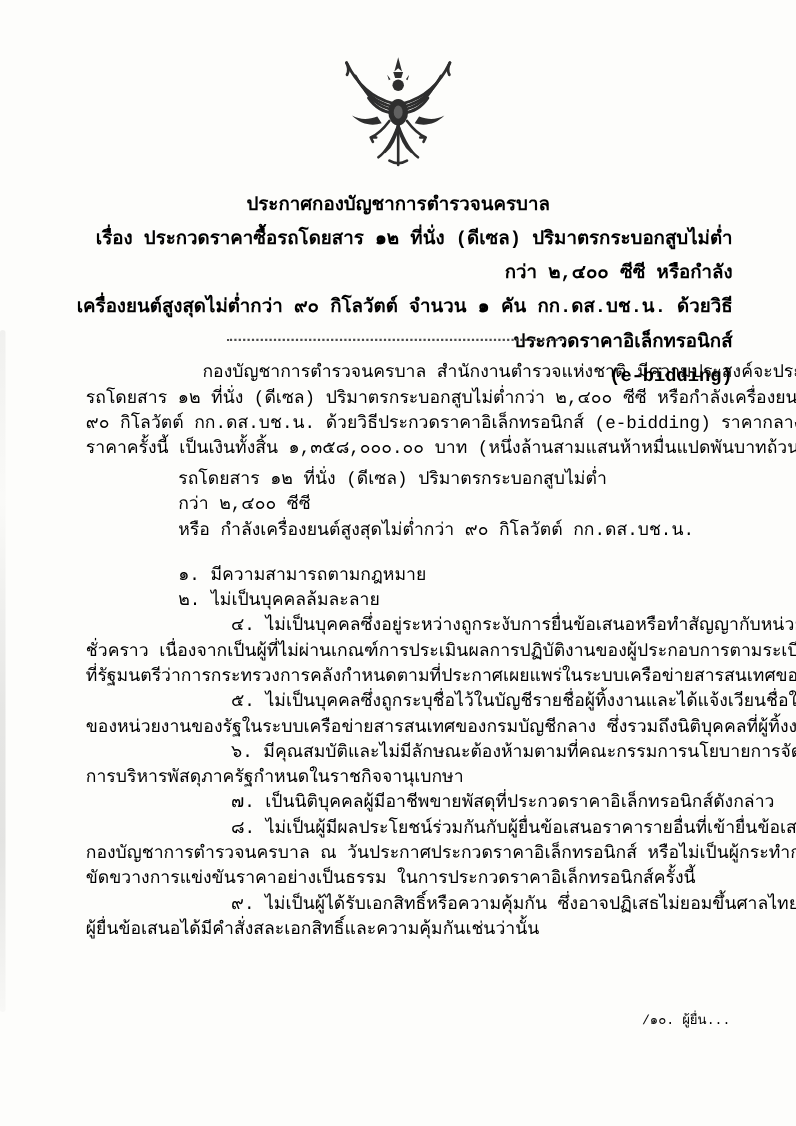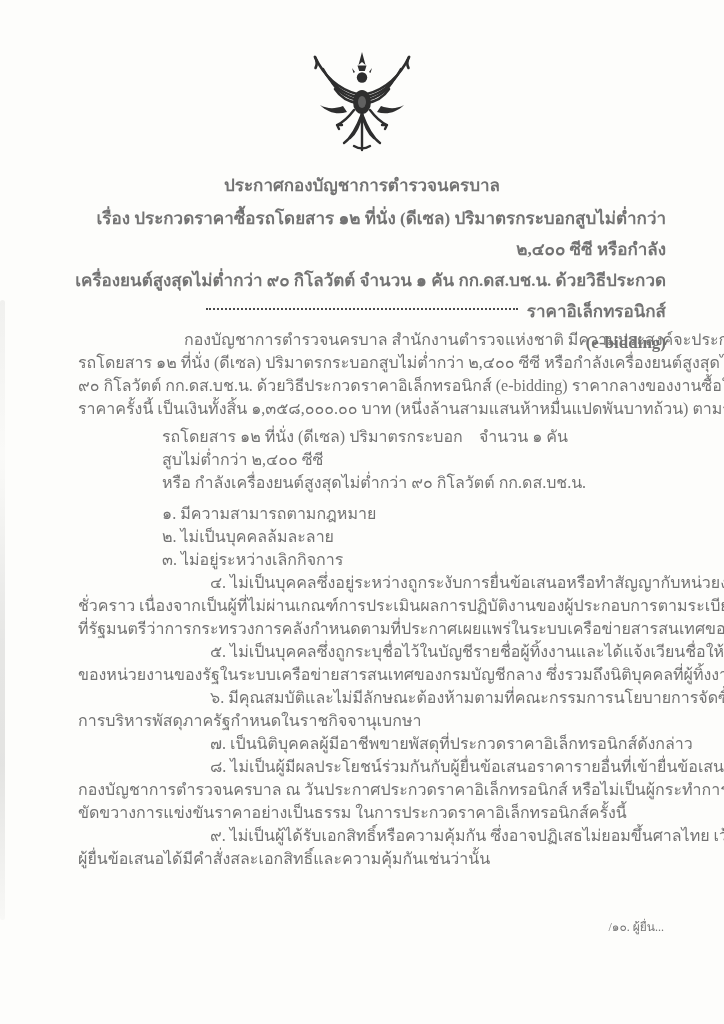--- a/index.html
+++ b/index.html
@@ -1,20 +1,20 @@
 <!DOCTYPE html>
 <html><head>
 <meta charset="utf-8">
 <style>
   html,body { margin:0; padding:0; background:#fbfbf9; }
   .page {
     position:relative; width:724px; height:1024px;
     background:#fdfdfb; overflow:hidden;
-    font-family:Liberation Serif, serif;
-    color:#737373;
+    font-family:Liberation Mono, monospace;
+    color:#000000;
   }
   
   .emblem { position:absolute; top:50px; left:50%; transform:translateX(-50%); width:122px; height:118px; }
   .doc-title {
     position:absolute; top:171px; left:0; width:100%;
     text-align:center; font-weight:bold; font-size:17px;
   }
   .subject {
     position:absolute; top:203px; left:62px; right:58px;
     text-align:right; font-weight:bold; font-size:17px; line-height:31px;
@@ -25,21 +25,21 @@
   }
   
   .body { position:absolute; top:328px; left:78px; width:570px; font-size:16px; }
   .ln { line-height:23px; white-space:nowrap; }
   .indent-para { padding-left:106px; }
   .indent-tab  { padding-left:84px;  }
   .indent-item { padding-left:132px; }
   .spec-row { display:flex; justify-content:space-between; width:490px; padding-left:84px; box-sizing:border-box; line-height:23px; margin-top:5px; }
   .spec-row .qty { white-space:nowrap; }
   .qual-heading { margin-top:1px; }
-  .qual-list { margin-top:8px; }
+  .qual-list { margin-top:18px; }
   
   .page-next { position:absolute; top:917px; right:60px; font-size:12px; }
   
   .scan-edge {
     position:absolute; left:0; top:300px; width:5px; height:620px; border-radius:3px;
     background:linear-gradient(to bottom, rgba(0,0,0,0.05), rgba(0,0,0,0.01) 25%, rgba(0,0,0,0.09) 55%, rgba(0,0,0,0.10) 75%, rgba(0,0,0,0.02));
   }
   .garuda-stroke { stroke:#2e2e2e; fill:none; stroke-linecap:round; }
 </style>
 </head>
@@ -108,29 +108,27 @@
 
   <div class="body">
 
     <div class="ln indent-para">กองบัญชาการตำรวจนครบาล สำนักงานตำรวจแห่งชาติ มีความประสงค์จะประกวดราคาซื้อ</div>
     <div class="ln">รถโดยสาร ๑๒ ที่นั่ง (ดีเซล) ปริมาตรกระบอกสูบไม่ต่ำกว่า ๒,๔๐๐ ซีซี หรือกำลังเครื่องยนต์สูงสุดไม่ต่ำกว่า</div>
     <div class="ln">๙๐ กิโลวัตต์ กก.ดส.บช.น. ด้วยวิธีประกวดราคาอิเล็กทรอนิกส์ (e-bidding) ราคากลางของงานซื้อในการประกวด</div>
     <div class="ln">ราคาครั้งนี้ เป็นเงินทั้งสิ้น ๑,๓๕๘,๐๐๐.๐๐ บาท (หนึ่งล้านสามแสนห้าหมื่นแปดพันบาทถ้วน) ตามรายการ ดังนี้</div>
 
     <div class="spec-row">
       <span>รถโดยสาร ๑๒ ที่นั่ง (ดีเซล) ปริมาตรกระบอกสูบไม่ต่ำกว่า ๒,๔๐๐ ซีซี</span>
-      <span class="qty">จำนวน ๑ คัน</span>
     </div>
     <div class="ln indent-tab">หรือ กำลังเครื่องยนต์สูงสุดไม่ต่ำกว่า ๙๐ กิโลวัตต์ กก.ดส.บช.น.</div>
 
 
     <div class="qual-list">
       <div class="ln indent-tab">๑. มีความสามารถตามกฎหมาย</div>
       <div class="ln indent-tab">๒. ไม่เป็นบุคคลล้มละลาย</div>
-      <div class="ln indent-tab">๓. ไม่อยู่ระหว่างเลิกกิจการ</div>
       <div class="ln indent-item">๔. ไม่เป็นบุคคลซึ่งอยู่ระหว่างถูกระงับการยื่นข้อเสนอหรือทำสัญญากับหน่วยงานของรัฐไว้</div>
       <div class="ln">ชั่วคราว เนื่องจากเป็นผู้ที่ไม่ผ่านเกณฑ์การประเมินผลการปฏิบัติงานของผู้ประกอบการตามระเบียบ</div>
       <div class="ln">ที่รัฐมนตรีว่าการกระทรวงการคลังกำหนดตามที่ประกาศเผยแพร่ในระบบเครือข่ายสารสนเทศของกรมบัญชีกลาง</div>
       <div class="ln indent-item">๕. ไม่เป็นบุคคลซึ่งถูกระบุชื่อไว้ในบัญชีรายชื่อผู้ทิ้งงานและได้แจ้งเวียนชื่อให้เป็นผู้ทิ้งงาน</div>
       <div class="ln">ของหน่วยงานของรัฐในระบบเครือข่ายสารสนเทศของกรมบัญชีกลาง ซึ่งรวมถึงนิติบุคคลที่ผู้ทิ้งงานเป็นหุ้นส่วน</div>
       <div class="ln indent-item">๖. มีคุณสมบัติและไม่มีลักษณะต้องห้ามตามที่คณะกรรมการนโยบายการจัดซื้อจัดจ้างและ</div>
       <div class="ln">การบริหารพัสดุภาครัฐกำหนดในราชกิจจานุเบกษา</div>
       <div class="ln indent-item">๗. เป็นนิติบุคคลผู้มีอาชีพขายพัสดุที่ประกวดราคาอิเล็กทรอนิกส์ดังกล่าว</div>
       <div class="ln indent-item">๘. ไม่เป็นผู้มีผลประโยชน์ร่วมกันกับผู้ยื่นข้อเสนอราคารายอื่นที่เข้ายื่นข้อเสนอให้แก่</div>
       <div class="ln">กองบัญชาการตำรวจนครบาล ณ วันประกาศประกวดราคาอิเล็กทรอนิกส์ หรือไม่เป็นผู้กระทำการอันเป็นการ</div>

